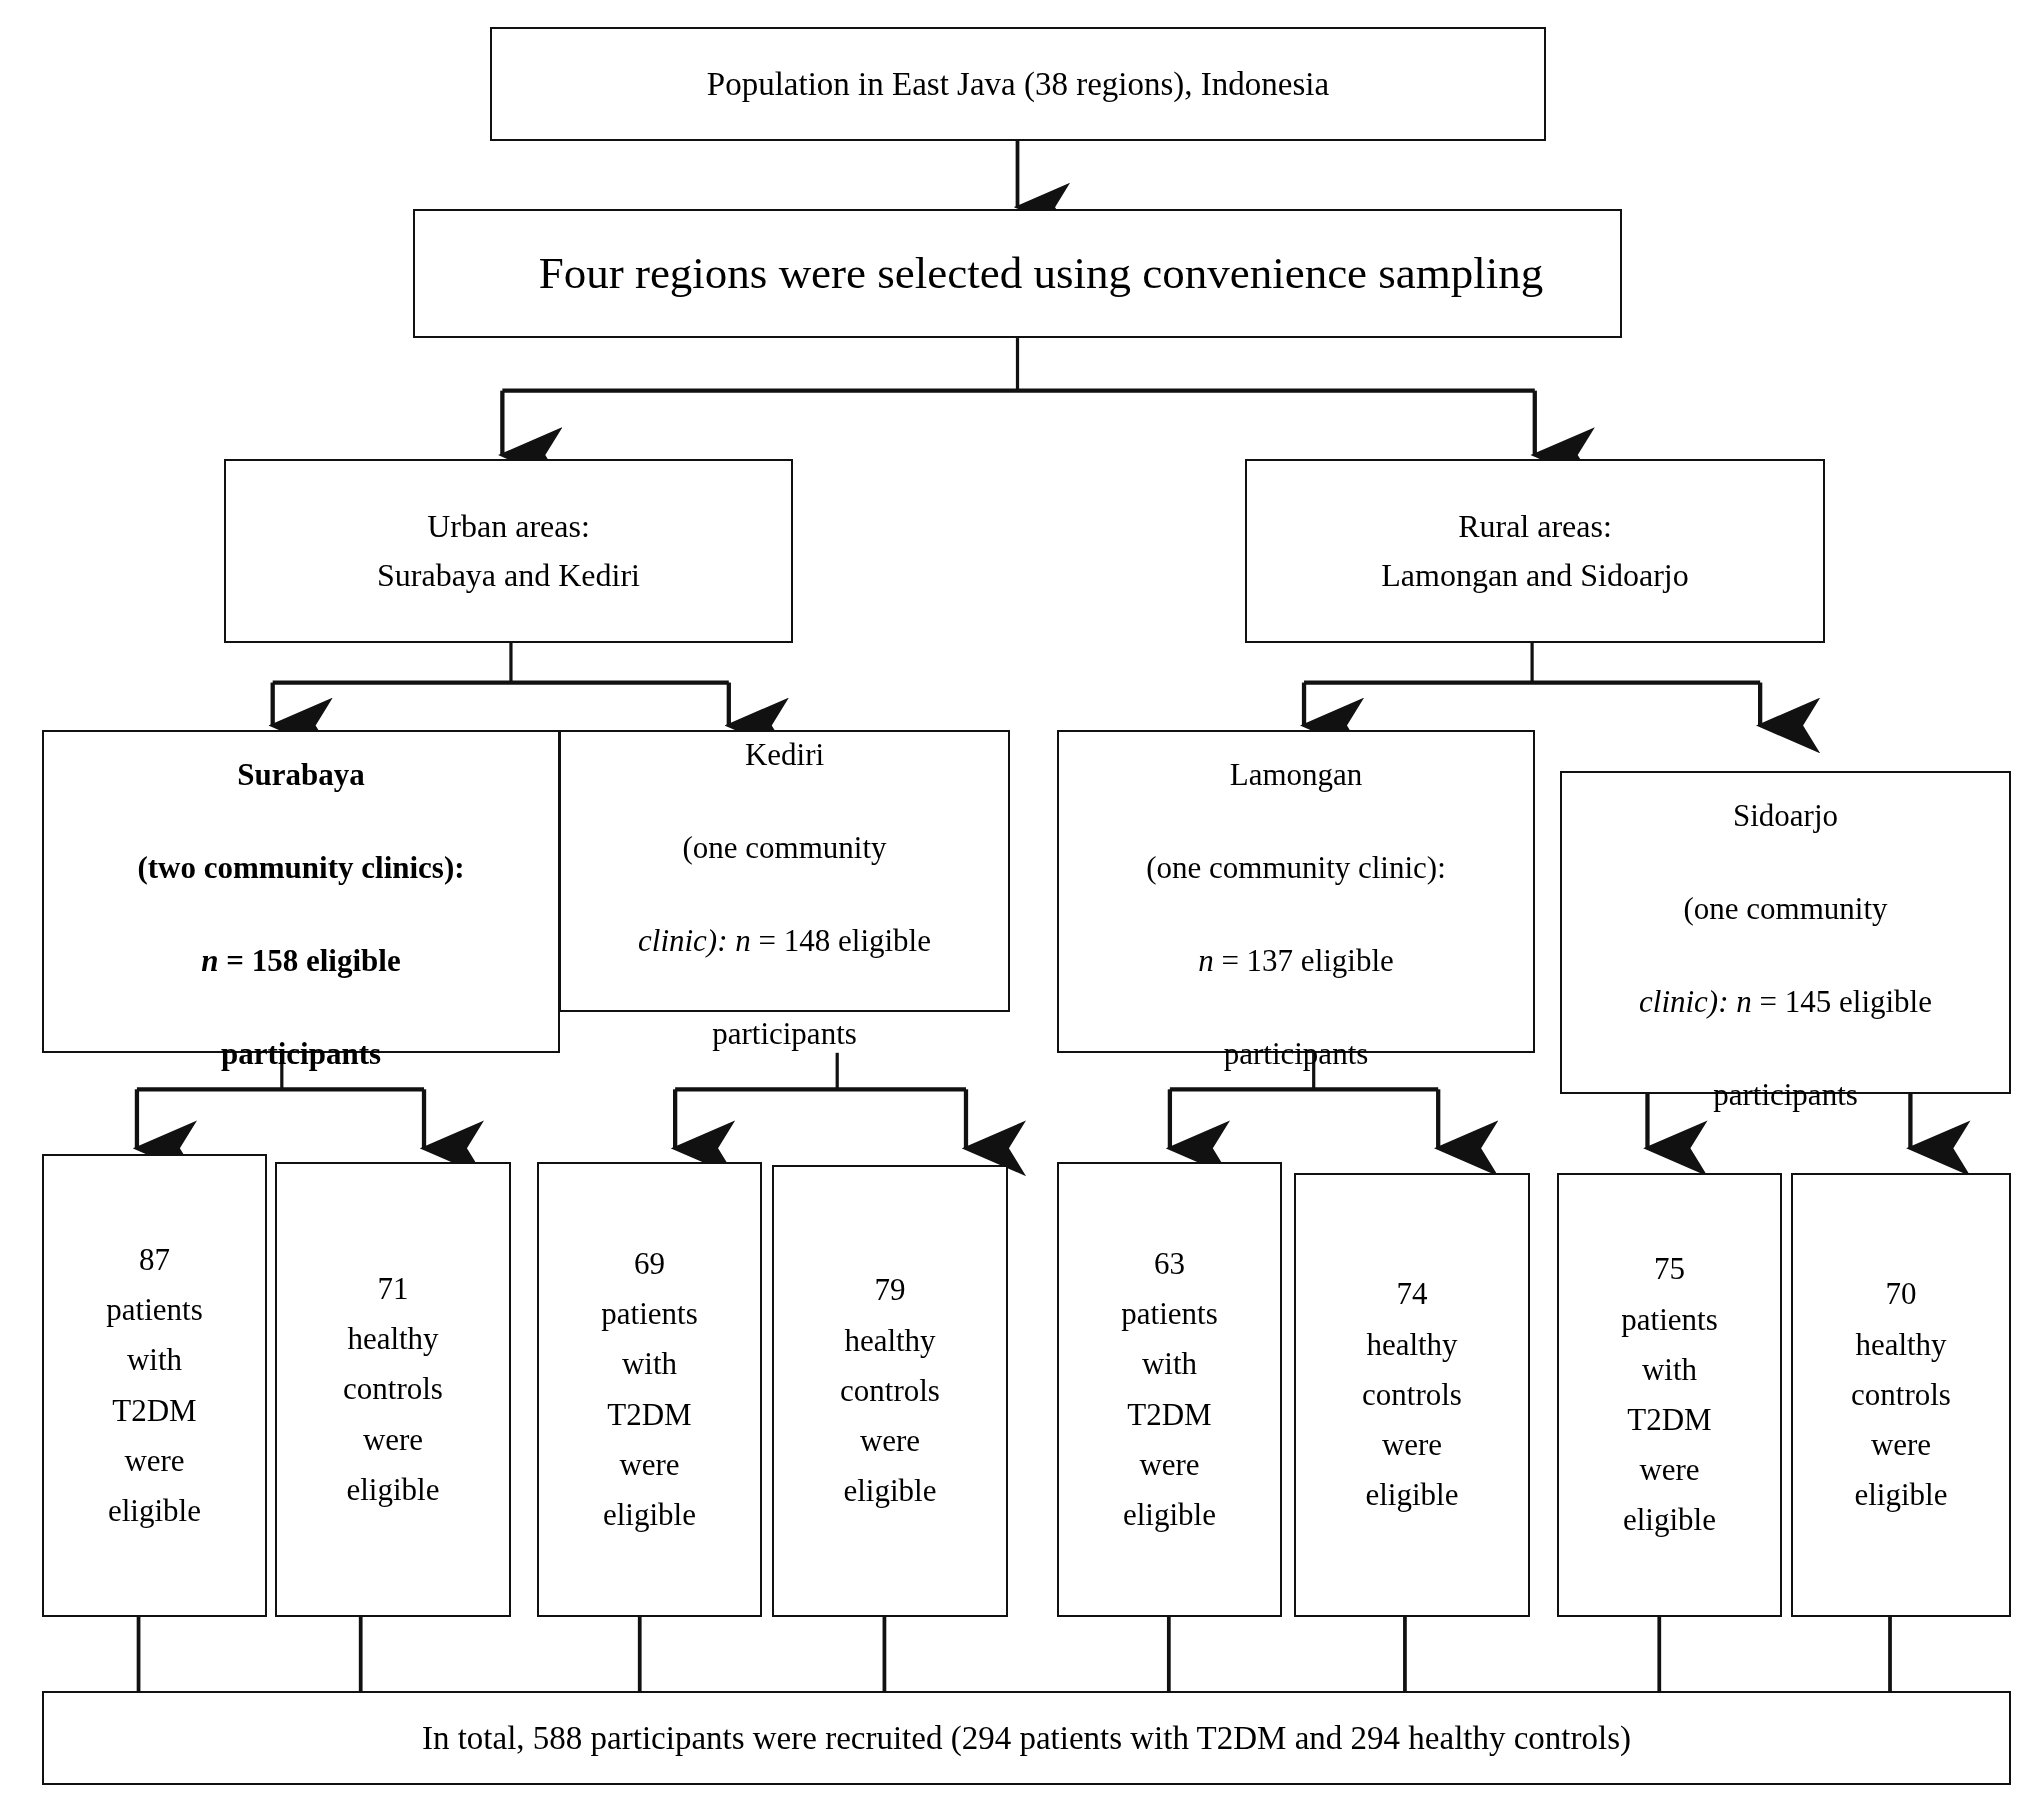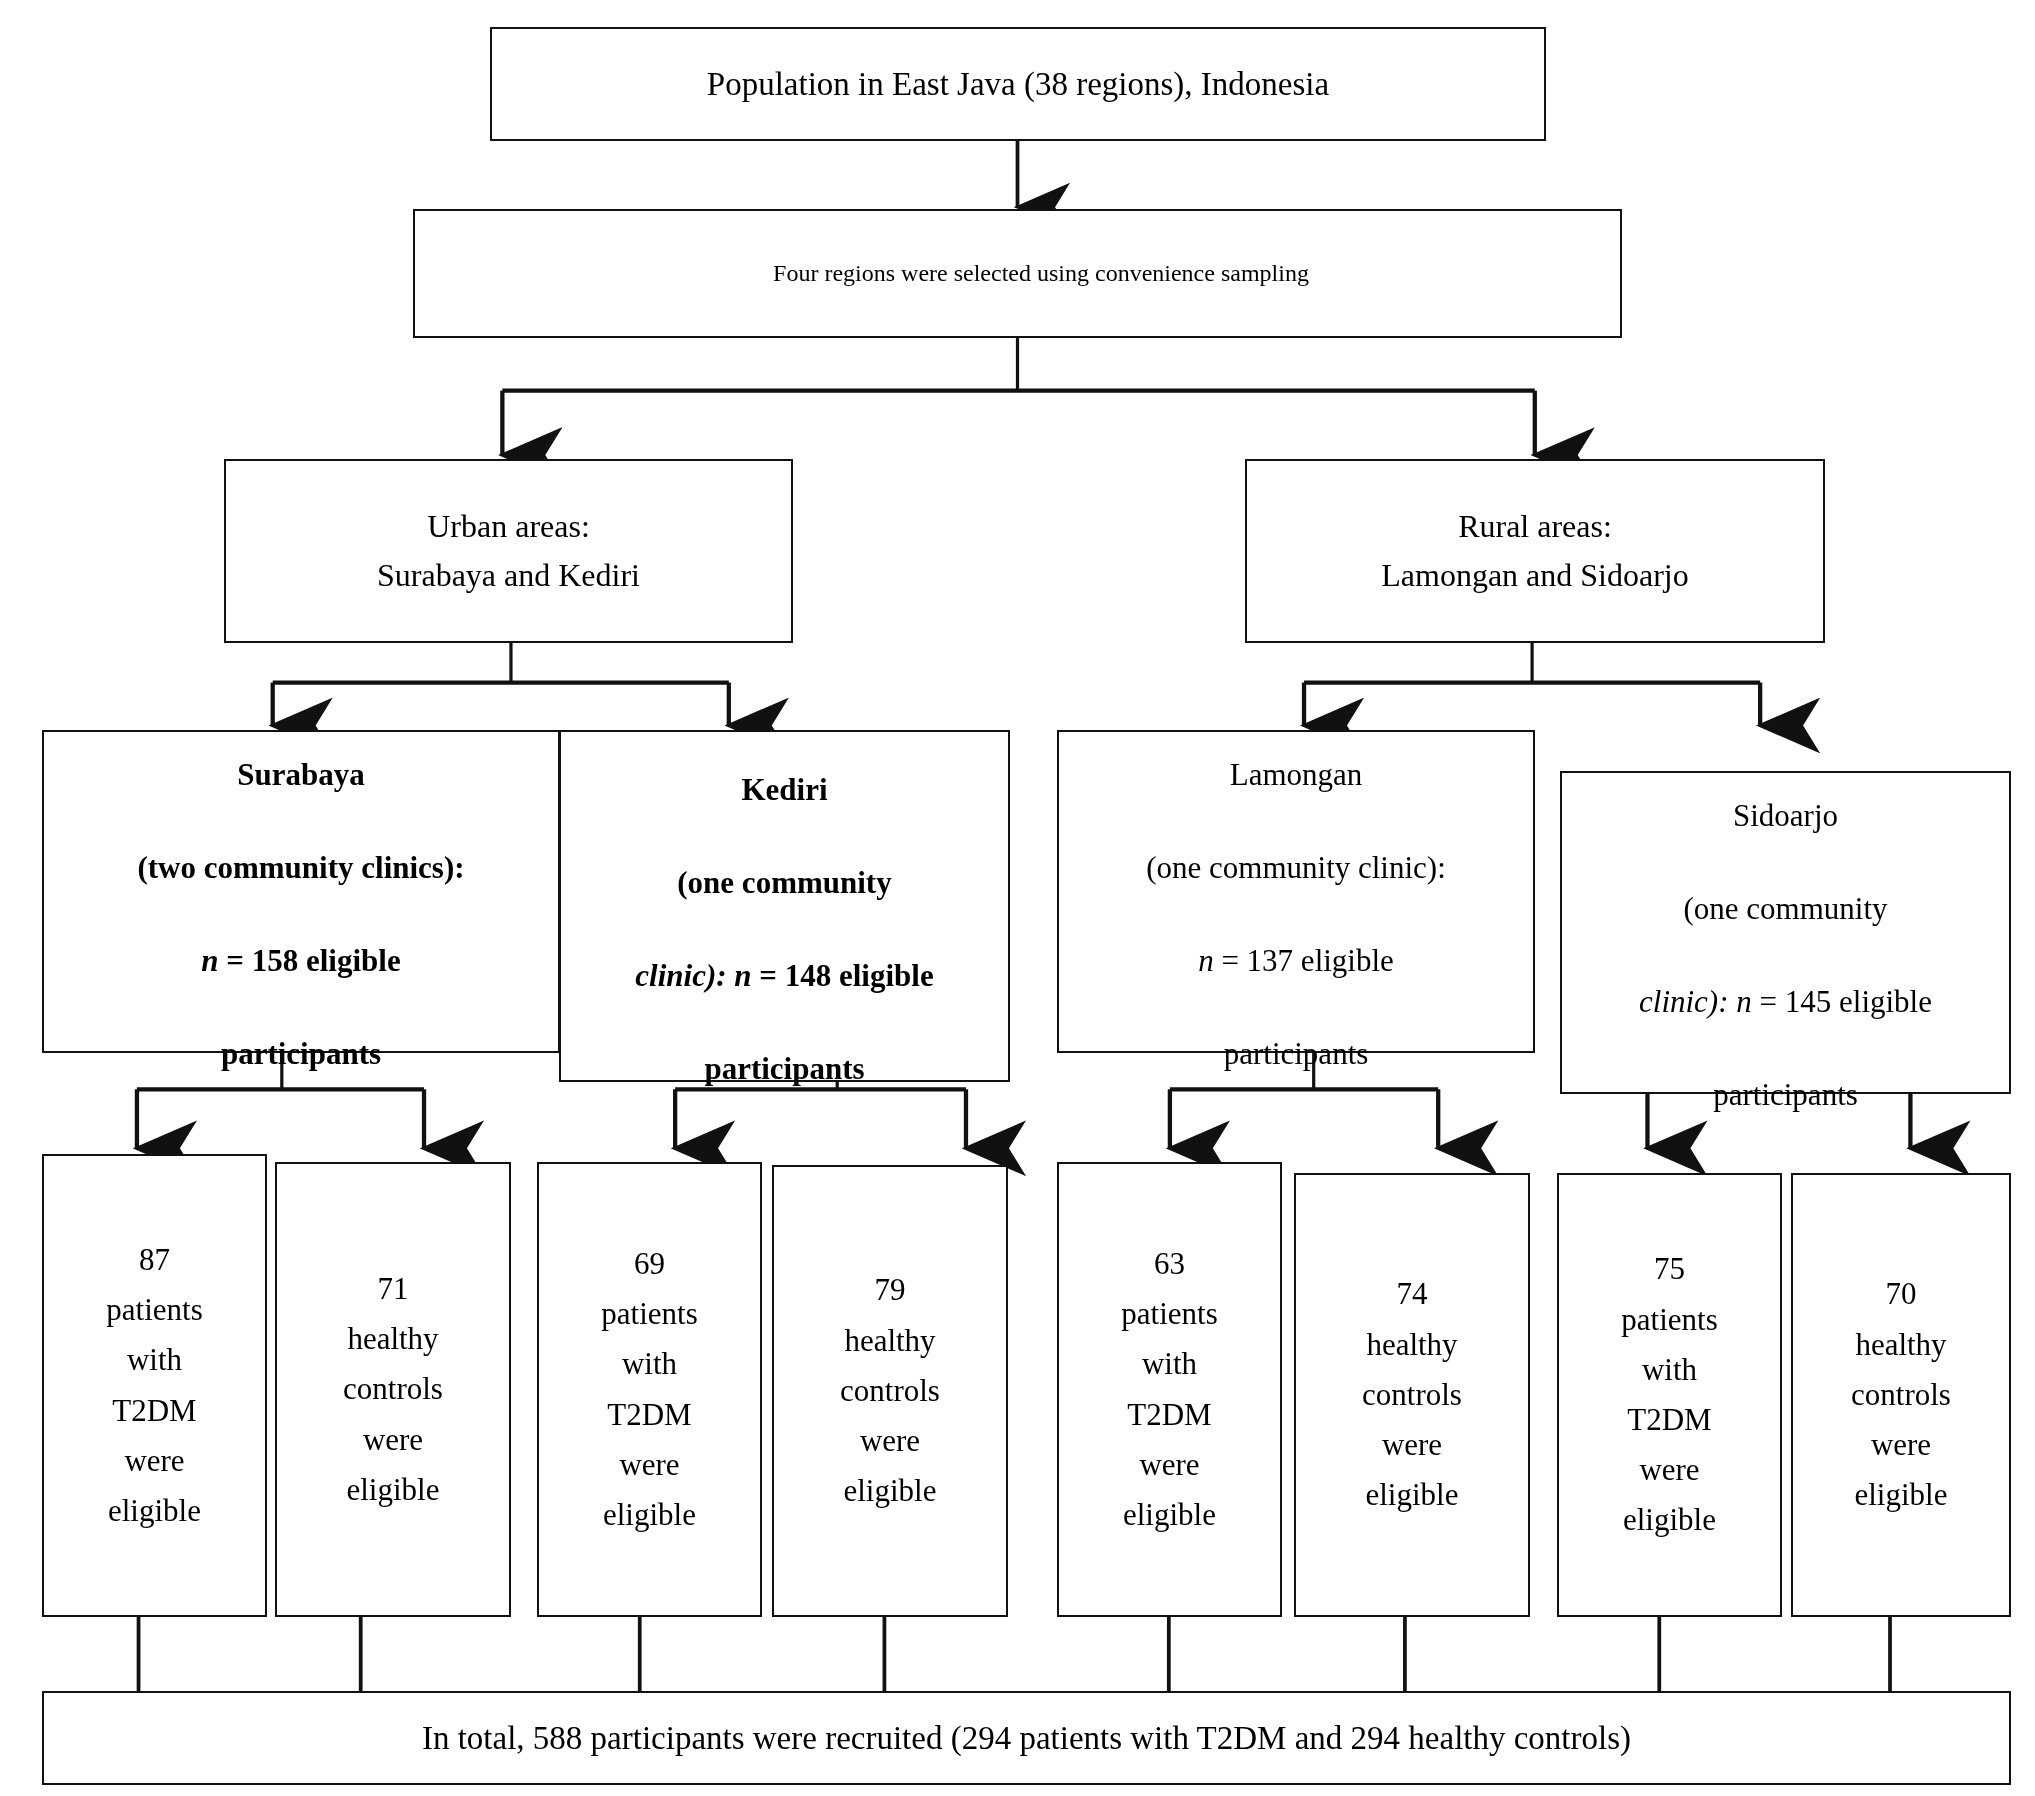--- a/index.html
+++ b/index.html
@@ -37,21 +37,21 @@
   }
   .node .txt {
     display: block;
     width: 100%;
     padding: 0 9.7px;
     line-height: 1.42;
     white-space: pre-line;
   }
   
   .lvl-root .txt      { font-size: 33px; }
-  .lvl-method .txt    { font-size: 24px; margin-left: 47px; }
+  .lvl-method .txt    { font-size: 45px; margin-left: 47px; }
   .lvl-area .txt      { font-size: 32px; line-height: 1.52; }
   .lvl-region .txt    { font-size: 31px; line-height: 1.50; }
   .lvl-leaf .txt      { font-size: 31px; line-height: 1.62; }
   .lvl-total .txt     { font-size: 33px; }
   .ital { font-style: italic; }
 </style>
 </head>
 <body>
 
 <div id="canvas">
@@ -130,21 +130,21 @@
 
   <div class="node lvl-region" style="left:42px; top:730px; width:518px; height:323px;font-weight:bold;">
     <span class="txt">
       <span>Surabaya</span><br>
       <span>(two community clinics):</span><br>
       <span class="ital">n</span><span> = 158 eligible</span><br>
       <span>participants</span>
     </span>
   </div>
 
-  <div class="node lvl-region" style="left:559px; top:730px; width:451px; height:352px;font-weight:bold;">
+  <div class="node lvl-region" style="left:559px; top:730px; width:451px; height:282px;">
     <span class="txt">
       <span>Kediri</span><br>
       <span>(one community</span><br>
       <span class="ital">clinic): n</span><span> = 148 eligible</span><br>
       <span>participants</span>
     </span>
   </div>
 
   <div class="node lvl-region" style="left:1057px; top:730px; width:478px; height:323px;">
     <span class="txt">

